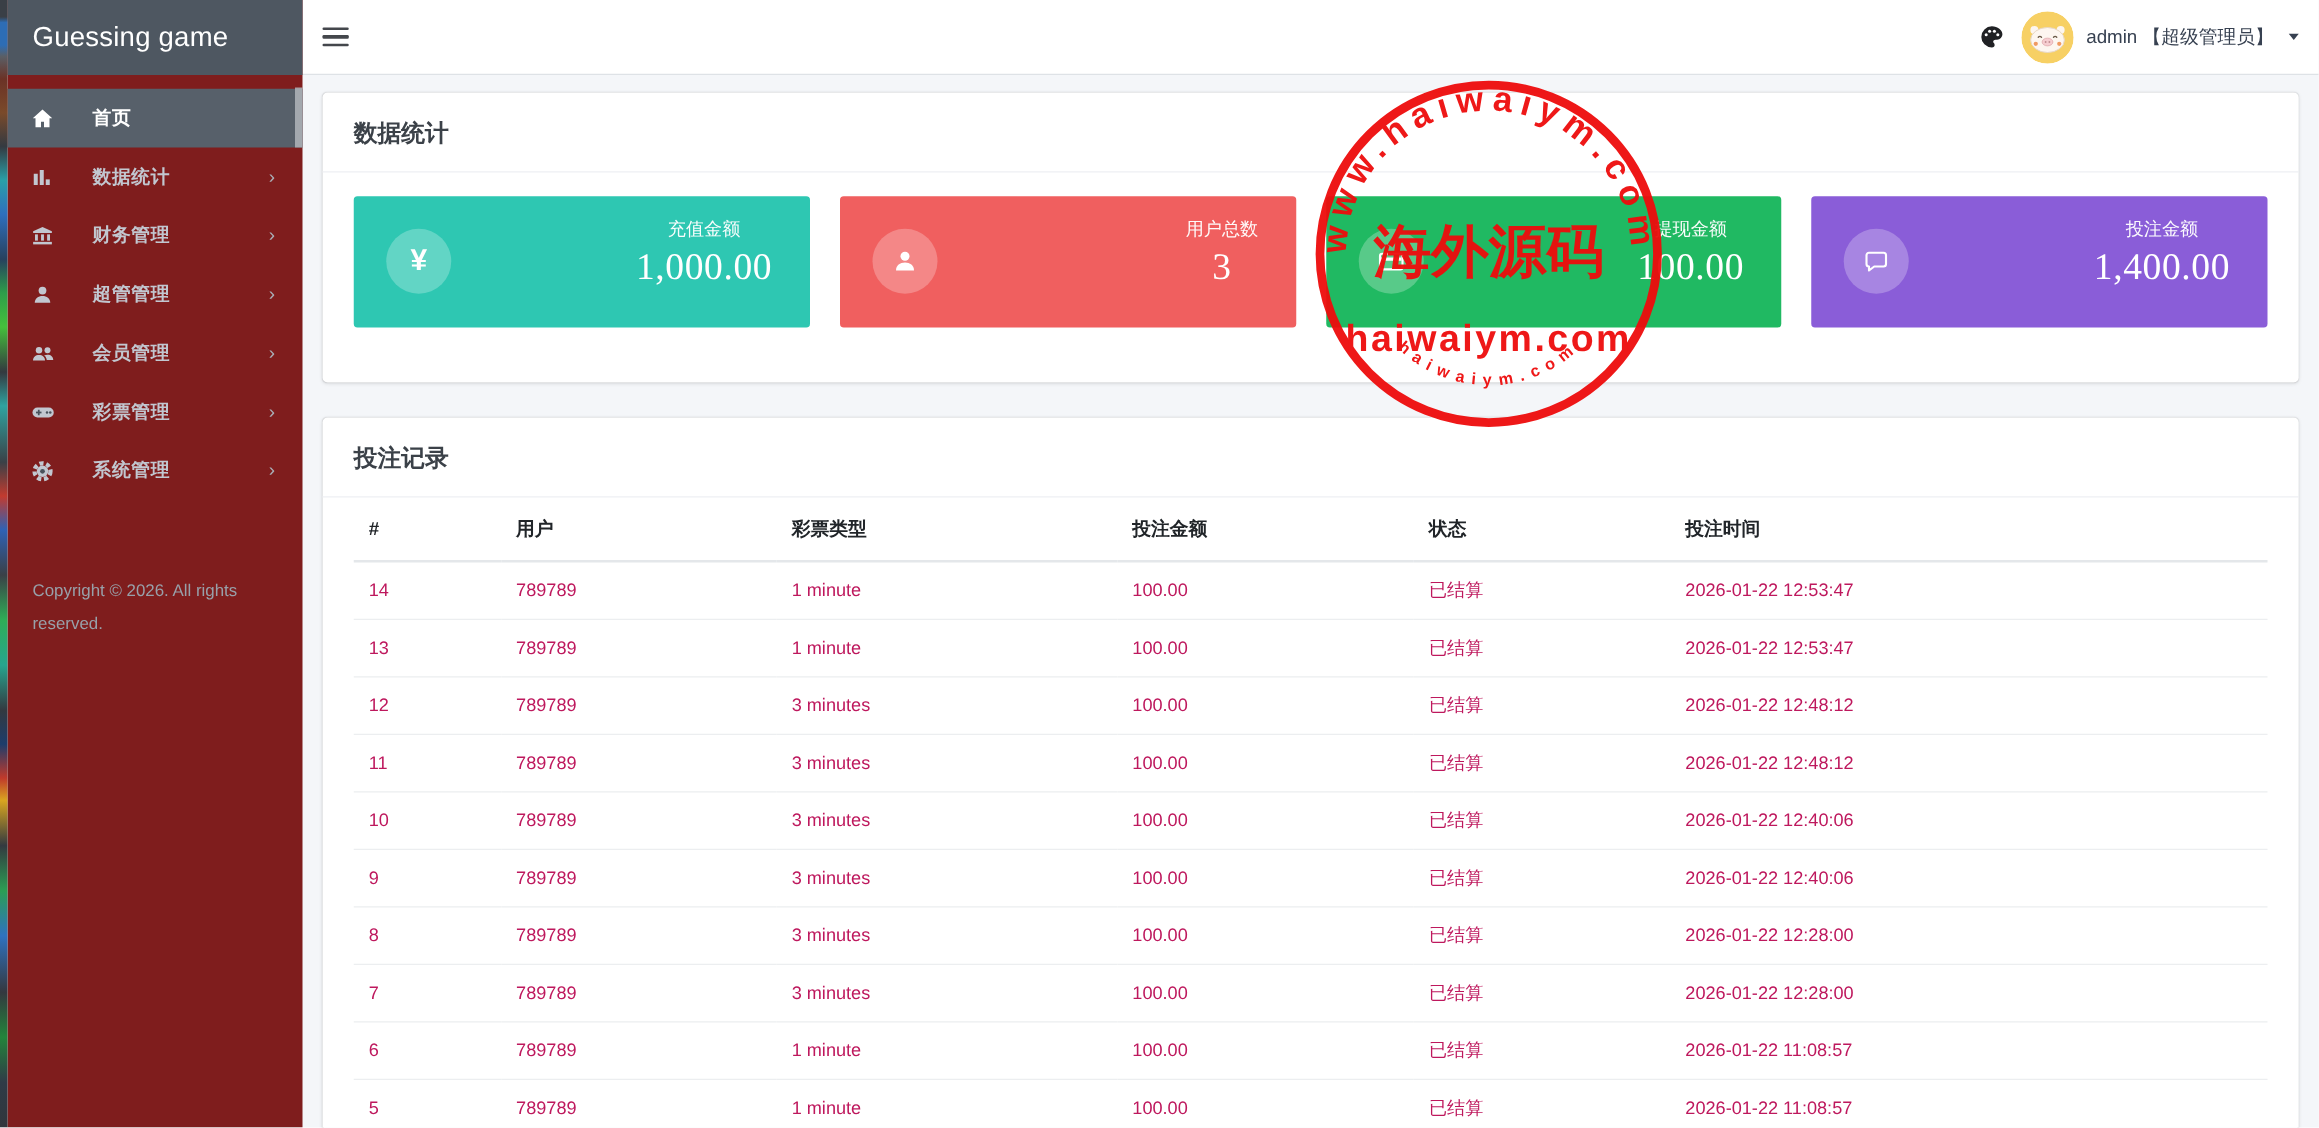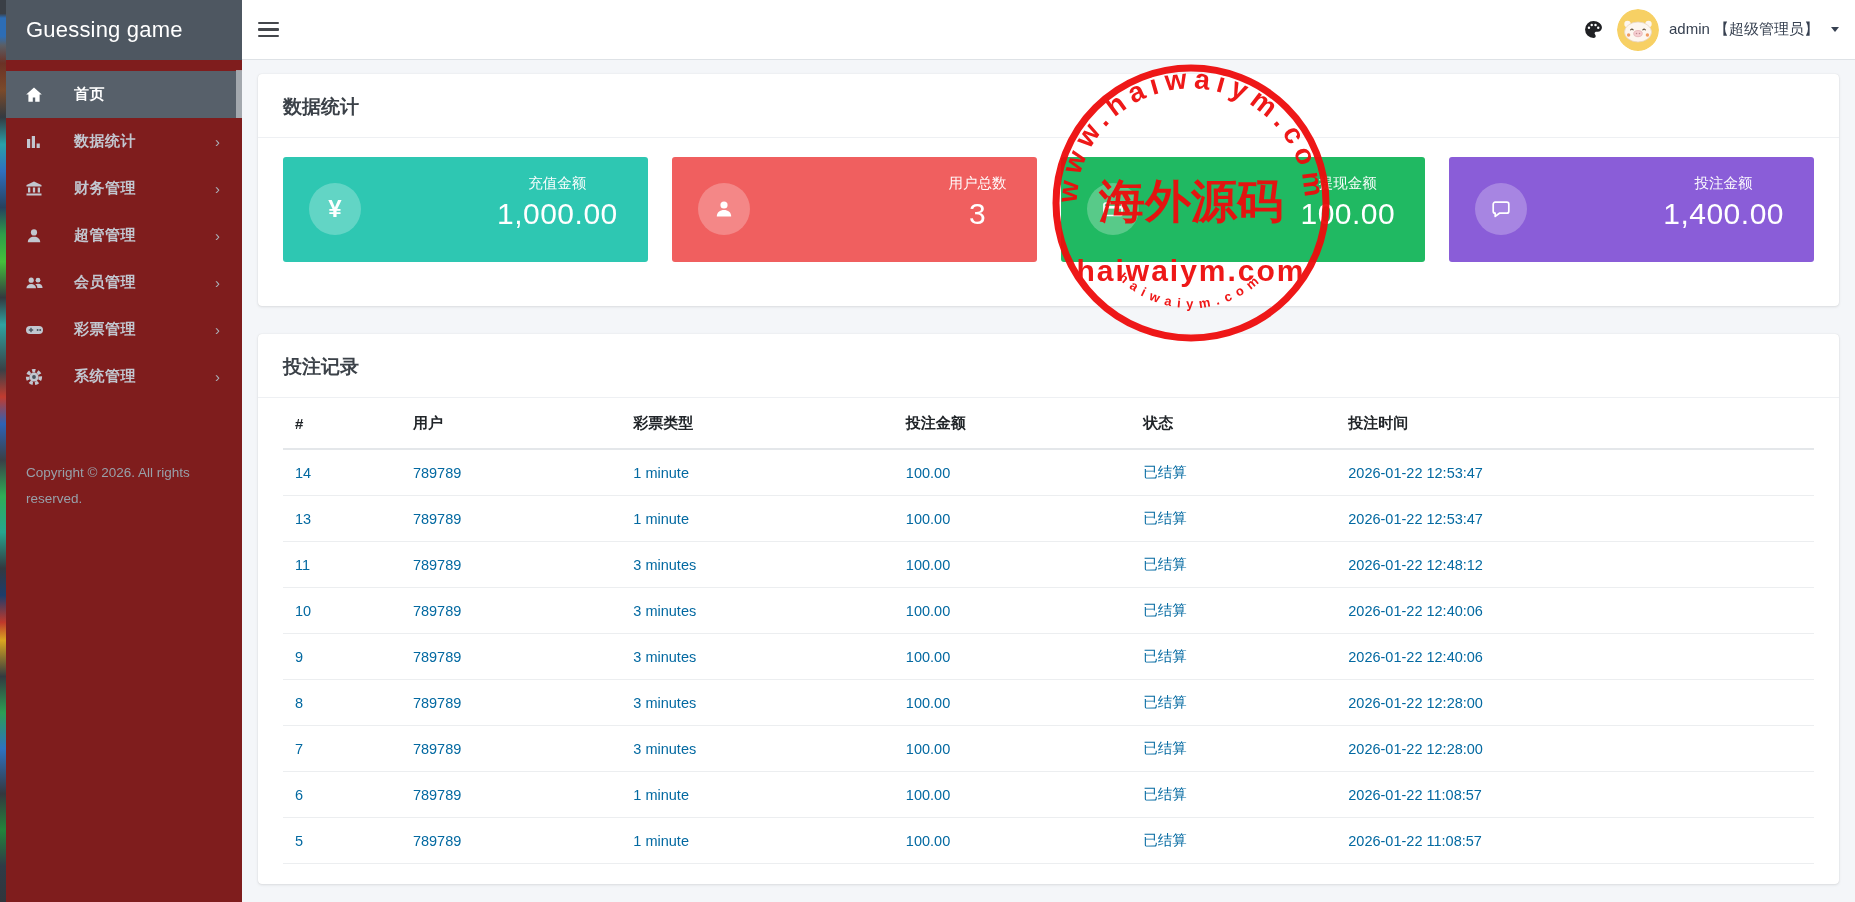--- a/index.html
+++ b/index.html
@@ -80,33 +80,33 @@
   .panel-body { padding: 19px 25px 44px 25px; }
   
   .cards { display: grid; grid-template-columns: repeat(4, 1fr); gap: 24px; }
   .stat-card { position: relative; height: 105px; border-radius: 3px; color: #fff; overflow: hidden; }
   .stat-ico {
     position: absolute; left: 26px; top: 26px; width: 52px; height: 52px;
     border-radius: 50%; background: rgba(255,255,255,.25);
     display: flex; align-items: center; justify-content: center;
     font-size: 24px; font-weight: bold;
   }
-  .stat-meta { position: absolute; right: 30px; top: 17px; display: flex; flex-direction: column; align-items: center; }
+  .stat-meta { position: absolute; right: 30px; top: 17px; display: flex; flex-direction: column; align-items: center; font-family: Liberation Serif, serif; }
   .stat-label { font-size: 14.5px; opacity: .97; }
   .stat-value { font-size: 30px; font-weight: 300; letter-spacing: .5px; margin-top: 4px; white-space: nowrap; }
   
   .table-wrap { padding: 0 25px 20px 25px; }
   table { width: 100%; border-collapse: collapse; table-layout: fixed; }
   col.c1{width:7.7%} col.c2{width:14.4%} col.c3{width:17.8%} col.c4{width:15.5%} col.c5{width:13.4%} col.c6{width:31.2%}
   th {
     text-align: left; font-size: 15px; font-weight: bold; color: #212529;
     padding: 16px 8px 15px 12px; border-bottom: 2px solid #e4e7ea;
   }
   td {
-    font-size: 14.5px; color: #0369a1; padding: 13px 8px 13px 12px;
+    font-size: 14.5px; color: #be185d; padding: 13px 8px 13px 12px;
     border-bottom: 1px solid #eceef0; white-space: nowrap; overflow: hidden;
   }
   
   .stamp { position: absolute; left: 1050px; top: 62px; width: 282px; height: 282px; z-index: 50; pointer-events: none; opacity: .95; }
   .stamp-stroke { stroke: var(--stamp, #ee0c0c); fill: none; }
   .stamp-fill { fill: var(--stamp, #ee0c0c); }
   .arc-top { font-size: 28px; font-weight: bold; letter-spacing: 6px; font-family: "Liberation Sans", sans-serif; }
   .arc-bot { font-size: 13px; font-weight: bold; letter-spacing: 6px; font-family: "Liberation Sans", sans-serif; }
   .stamp-cn { font-size: 46px; font-weight: bold; font-family: "Liberation Serif", serif; }
   .stamp-domain { font-size: 30px; font-weight: bold; letter-spacing: 2px; font-family: "Liberation Sans", sans-serif; }
@@ -352,20 +352,28 @@
             </tr>
             <tr>
               <td>13</td>
               <td>789789</td>
               <td>1 minute</td>
               <td>100.00</td>
               <td>已结算</td>
               <td>2026-01-22 12:53:47</td>
             </tr>
             <tr>
+              <td>12</td>
+              <td>789789</td>
+              <td>3 minutes</td>
+              <td>100.00</td>
+              <td>已结算</td>
+              <td>2026-01-22 12:48:12</td>
+            </tr>
+            <tr>
               <td>11</td>
               <td>789789</td>
               <td>3 minutes</td>
               <td>100.00</td>
               <td>已结算</td>
               <td>2026-01-22 12:48:12</td>
             </tr>
             <tr>
               <td>10</td>
               <td>789789</td>

